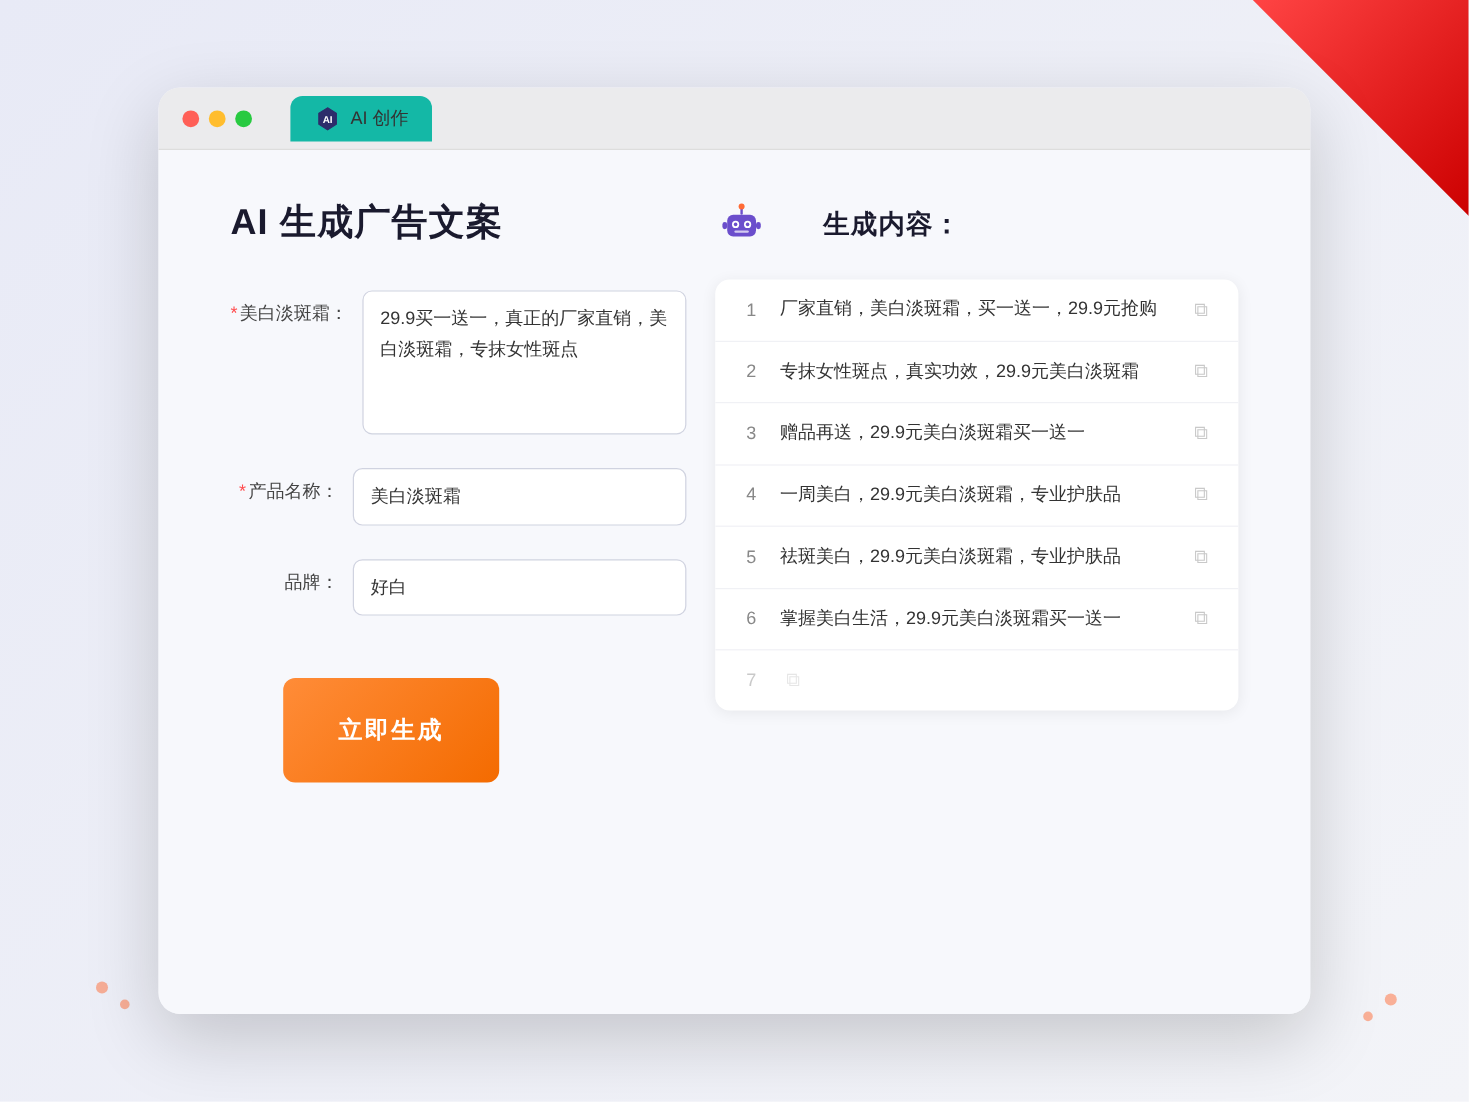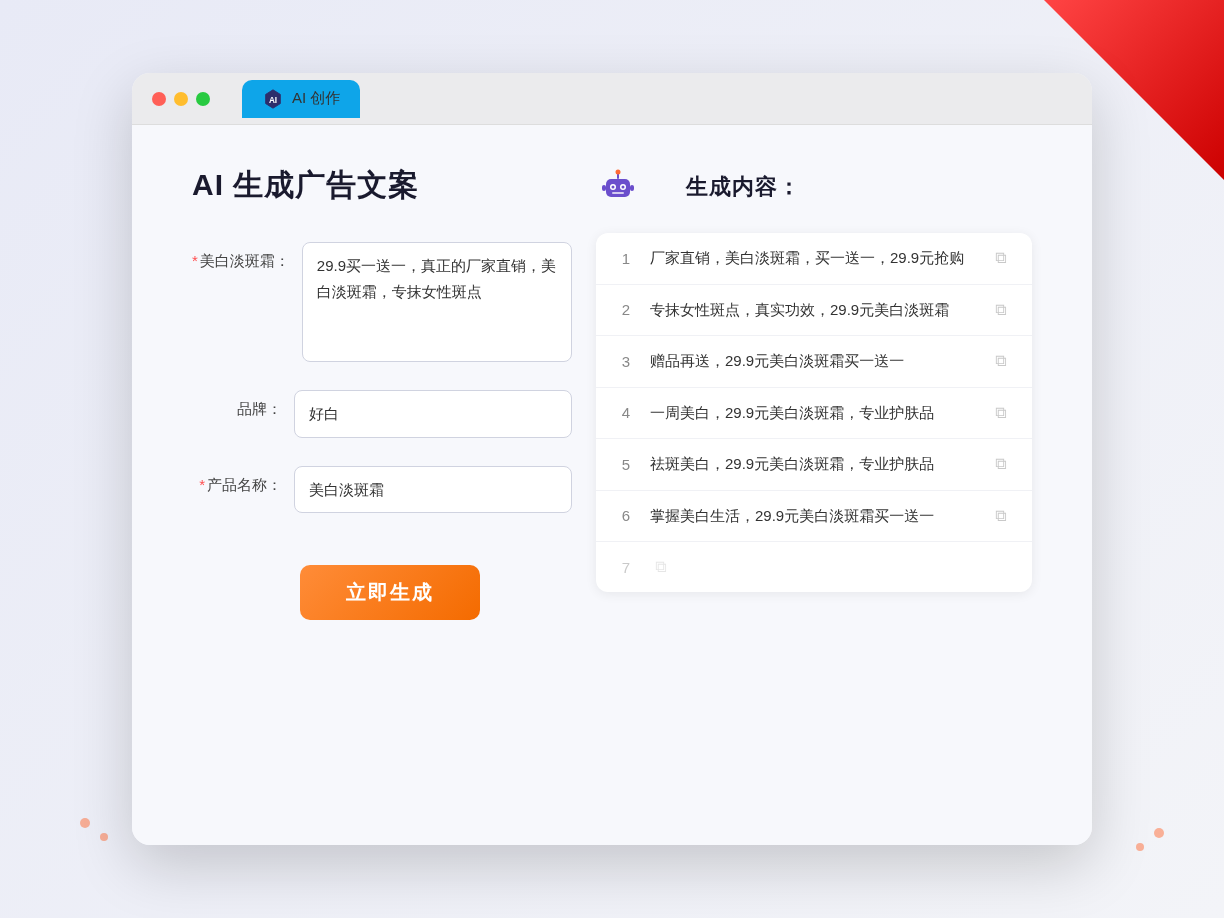--- a/index.html
+++ b/index.html
@@ -86,21 +86,21 @@
       gap: 8px;
       align-items: center;
     }
     .tl-red { width: 14px; height: 14px; border-radius: 50%; background: #ff5f57; }
     .tl-yellow { width: 14px; height: 14px; border-radius: 50%; background: #ffbd2e; }
     .tl-green { width: 14px; height: 14px; border-radius: 50%; background: #28ca41; }
     .tab {
       display: flex;
       align-items: center;
       gap: 8px;
-      background: #0ea5e9;
+      background: #14b8a6;
       border-radius: 10px 10px 0 0;
       padding: 8px 20px;
       margin-left: 16px;
       height: 38px;
     }
     .tab-icon {
       width: 22px;
       height: 22px;
       display: flex;
       align-items: center;
@@ -173,27 +173,27 @@
     }
     textarea.form-input {
       height: 120px;
     }
     .generate-btn {
       margin-top: 24px;
       background: linear-gradient(135deg, #ff8c38, #f46b00);
       color: #fff;
       border: none;
       border-radius: 10px;
-      padding: 14px 44px;
+      padding: 30px 44px;
       font-size: 20px;
       font-weight: 600;
       cursor: pointer;
       letter-spacing: 2px;
       width: 180px;
-      margin-left: 108px;
+      margin-left: 44px;
     }
 
     
     .right-panel {
       flex: 1;
       display: flex;
       flex-direction: column;
     }
     .result-header {
       display: flex;
@@ -304,30 +304,30 @@
 
       <div class="form-group">
         <label class="form-label">
           <span class="required">*</span><span>美白淡斑霜：</span>
         </label>
         <textarea class="form-input" style="">29.9买一送一，真正的厂家直销，美白淡斑霜，专抹女性斑点</textarea>
       </div>
 
       <div class="form-group">
         <label class="form-label">
+          <span class="required">*</span><span>产品名称：</span>
+        </label>
+        <input class="form-input" type="text" value="美白淡斑霜" style="">
+      </div>
+
+      <div class="form-group">
+        <label class="form-label">
           <span>品牌：</span>
         </label>
         <input class="form-input" type="text" value="好白" style="">
-      </div>
-
-      <div class="form-group">
-        <label class="form-label">
-          <span class="required">*</span><span>产品名称：</span>
-        </label>
-        <input class="form-input" type="text" value="美白淡斑霜" style="">
       </div>
 
       <button class="generate-btn">立即生成</button>
     </div>
 
     <div class="right-panel">
       <div class="result-header">
         <div class="robot-icon-wrap">
 
           <svg width="44" height="44" viewBox="0 0 44 44" fill="none" xmlns="http://www.w3.org/2000/svg">

